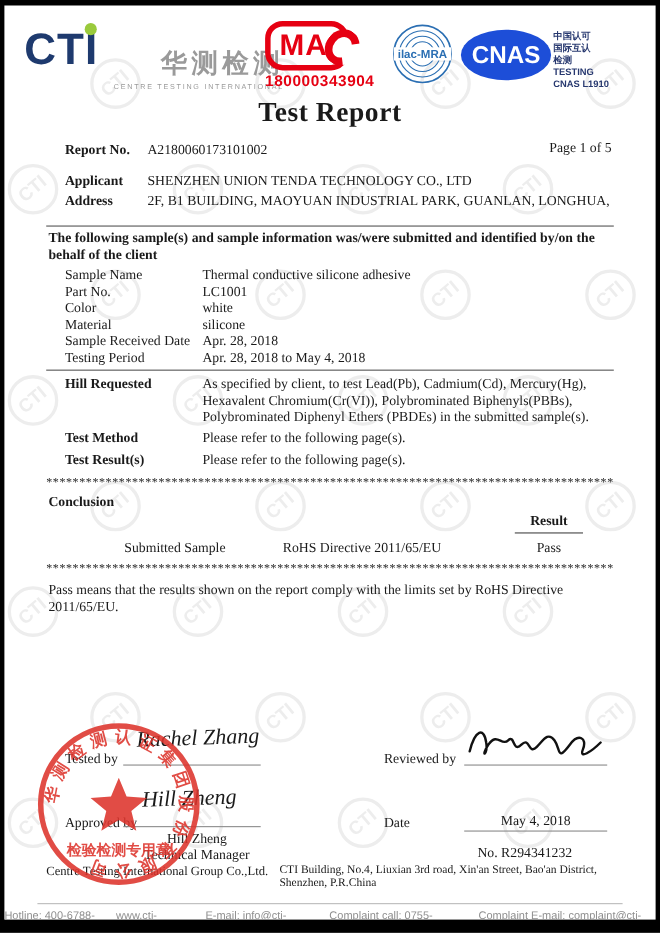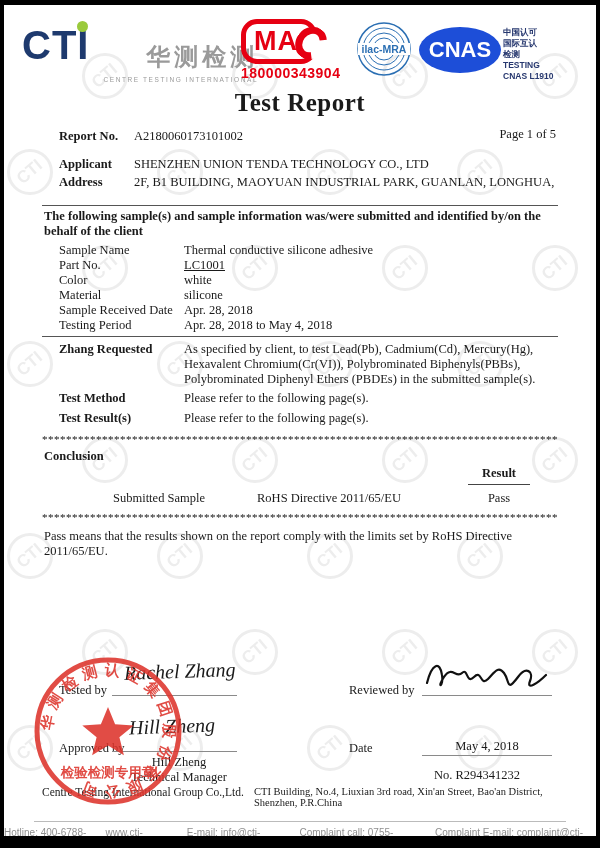--- a/index.html
+++ b/index.html
@@ -223,33 +223,33 @@
   <span class="abs lbl fs12" style="left:55px; top:170px;">Address</span>
   <span class="abs fs12" style="left:130px; top:170px;">2F, B1 BUILDING, MAOYUAN INDUSTRIAL PARK, GUANLAN, LONGHUA,</span>
 
   <div class="hrule" style="top:200px;"></div>
 
   <div class="abs lbl fs12" style="left:40px; top:204px; width:520px;">The following sample(s) and sample information was/were submitted and identified by/on the behalf of the client</div>
 
   <span class="kv-label" style="top:238px;">Sample Name</span>
   <span class="kv-value" style="top:238px;">Thermal conductive silicone adhesive</span>
   <span class="kv-label" style="top:253px;">Part No.</span>
-  <span class="kv-value" style="top:253px;text-decoration:underline;">LC1001</span>
+  <span class="kv-value" style="top:253px;">LC1001</span>
   <span class="kv-label" style="top:268px;">Color</span>
   <span class="kv-value" style="top:268px;">white</span>
   <span class="kv-label" style="top:283px;">Material</span>
   <span class="kv-value" style="top:283px;">silicone</span>
   <span class="kv-label" style="top:298px;">Sample Received Date</span>
   <span class="kv-value" style="top:298px;">Apr. 28, 2018</span>
   <span class="kv-label" style="top:313px;">Testing Period</span>
   <span class="kv-value" style="top:313px;">Apr. 28, 2018 to May 4, 2018</span>
 
   <div class="hrule" style="top:331px;"></div>
 
-  <span class="kv-label lbl" style="top:337px;">Zhang Requested</span>
+  <span class="kv-label lbl" style="top:337px;">Hill Requested</span>
   <span class="kv-value" style="top:337px; width:380px;">As specified by client, to test Lead(Pb), Cadmium(Cd), Mercury(Hg), Hexavalent Chromium(Cr(VI)), Polybrominated Biphenyls(PBBs), Polybrominated Diphenyl Ethers (PBDEs) in the submitted sample(s).</span>
   <span class="kv-label lbl" style="top:386px;">Test Method</span>
   <span class="kv-value" style="top:386px;">Please refer to the following page(s).</span>
   <span class="kv-label lbl" style="top:406px;">Test Result(s)</span>
   <span class="kv-value" style="top:406px;">Please refer to the following page(s).</span>
 
   <div class="stars" style="top:428px;">************************************************************************************************************</div>
 
   <div class="abs lbl fs12" style="left:40px; top:444px;">Conclusion</div>
 

